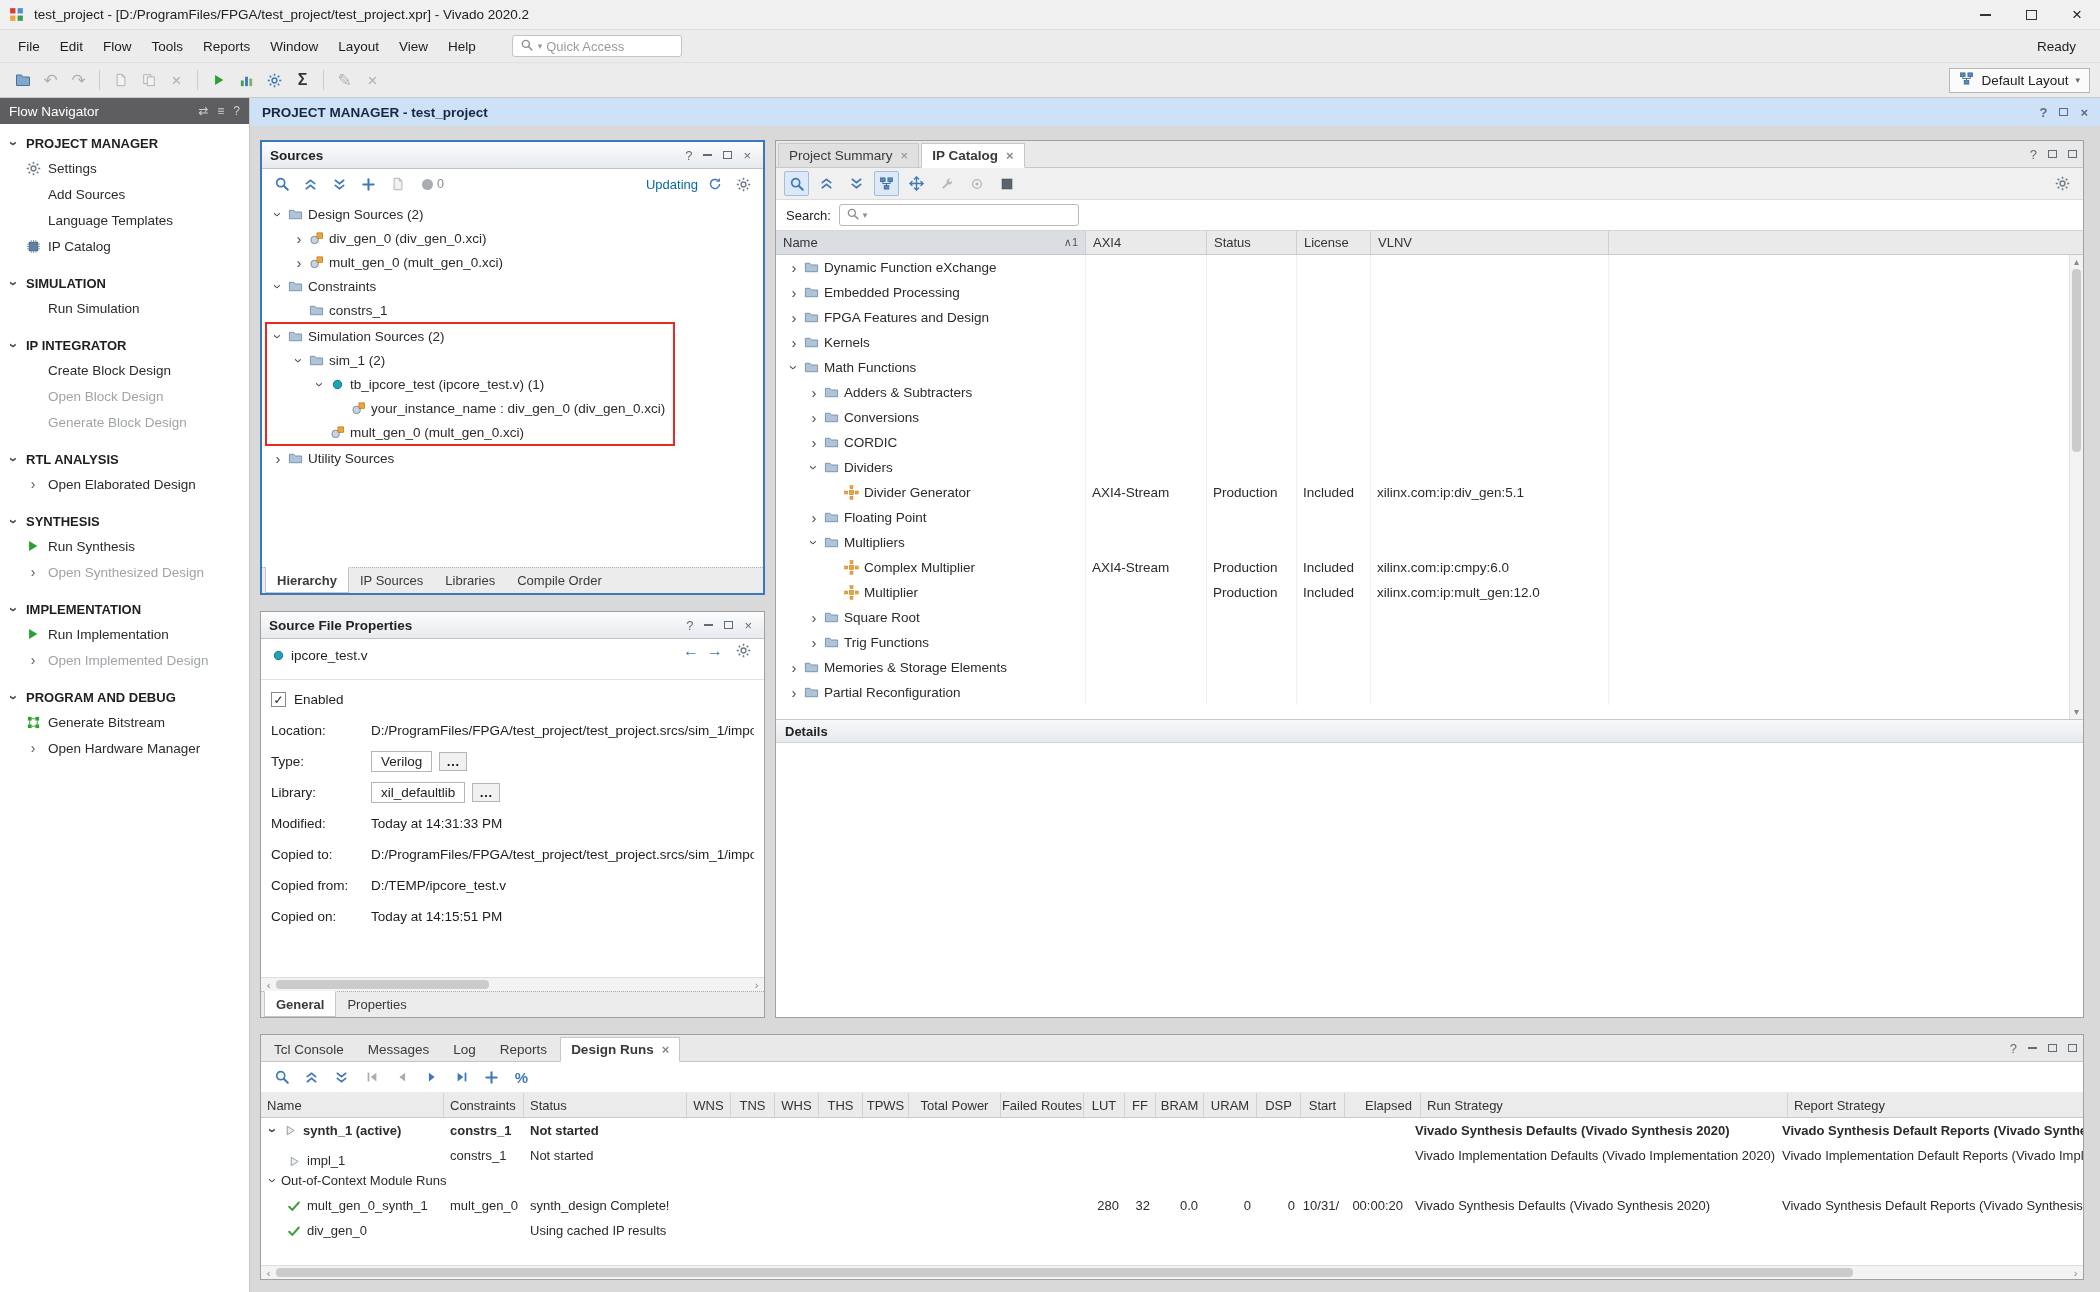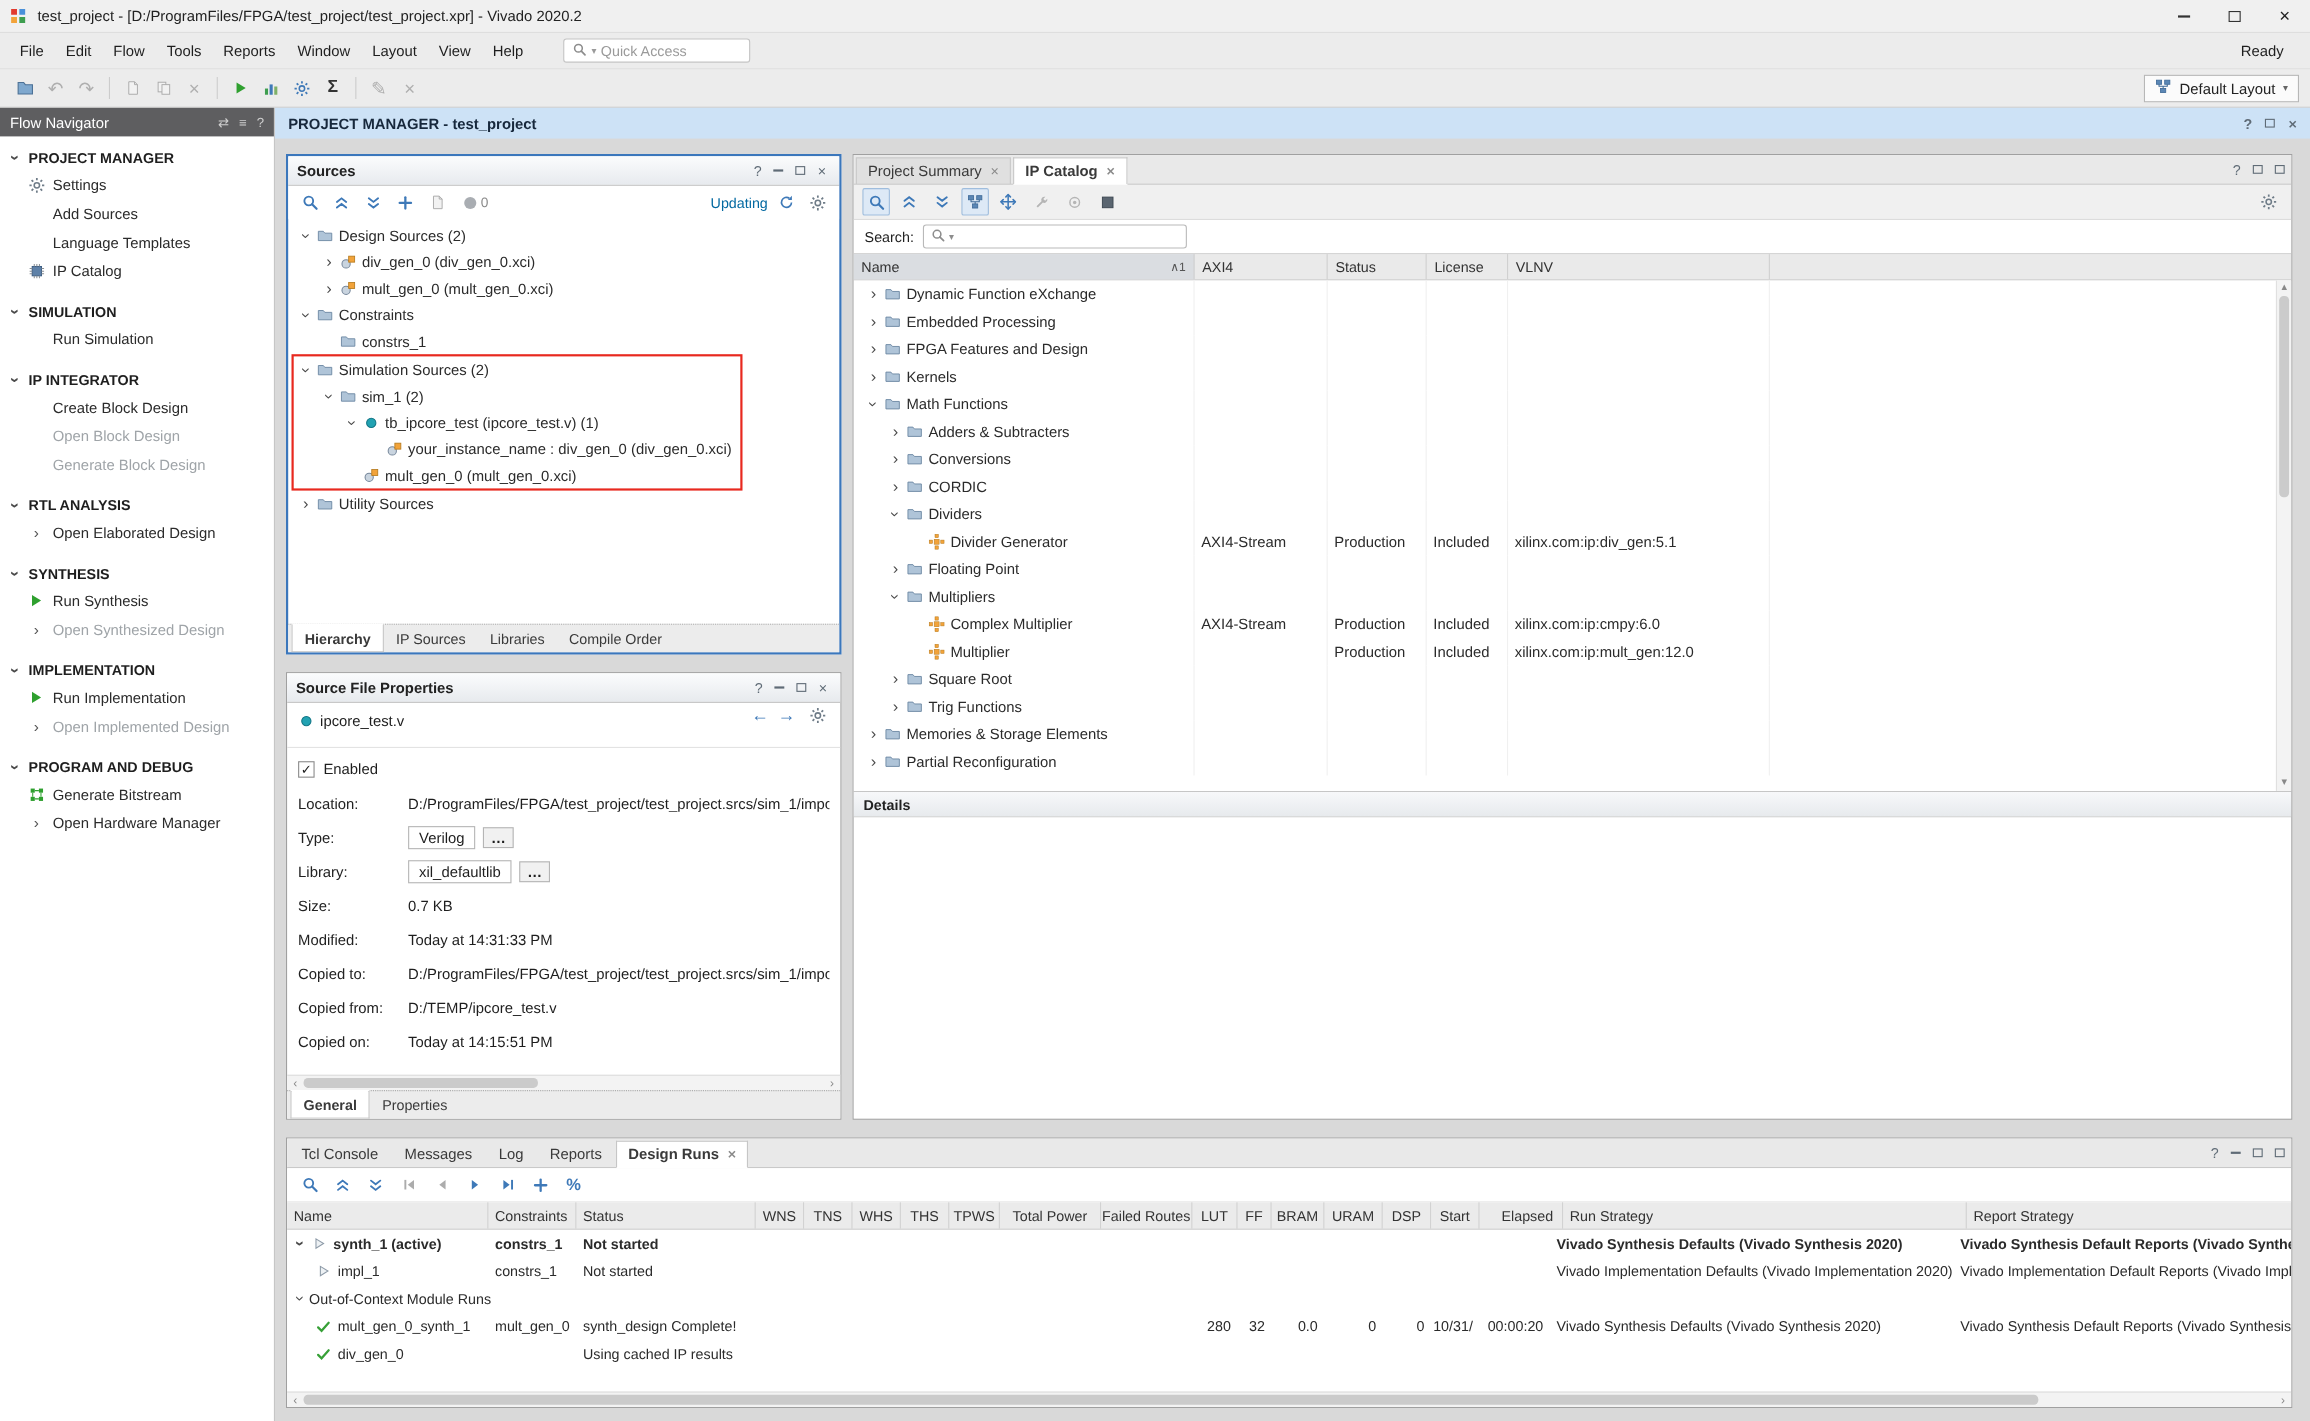--- a/index.html
+++ b/index.html
@@ -719,24 +719,20 @@
                       <span class="prop-label">Type:</span>
                       <span class="val-box">Verilog</span>
                       <span class="more-btn">…</span>
                     </div>
                     <div class="prop-row">
                       <span class="prop-label">Library:</span>
                       <span class="val-box">xil_defaultlib</span>
                       <span class="more-btn">…</span>
                     </div>
                     <div class="prop-row">
-                      <span class="prop-label">Size:</span>
-                      <span class="prop-value">0.7 KB</span>
-                    </div>
-                    <div class="prop-row">
                       <span class="prop-label">Modified:</span>
                       <span class="prop-value">Today at 14:31:33 PM</span>
                     </div>
                     <div class="prop-row">
                       <span class="prop-label">Copied to:</span>
                       <span class="prop-value">D:/ProgramFiles/FPGA/test_project/test_project.srcs/sim_1/imports/TE</span>
                     </div>
                     <div class="prop-row">
                       <span class="prop-label">Copied from:</span>
                       <span class="prop-value">D:/TEMP/ipcore_test.v</span>
@@ -1338,21 +1334,21 @@
                 <div class="rcell num" style="width: 31px;"></div>
                 <div class="rcell num" style="width: 48px;"></div>
                 <div class="rcell num" style="width: 53px;"></div>
                 <div class="rcell num" style="width: 44px;"></div>
                 <div class="rcell num" style="width: 44px;"></div>
                 <div class="rcell num" style="width: 64px;"></div>
                 <div class="rcell" style="width: 367px;">Vivado Synthesis Defaults (Vivado Synthesis 2020)</div>
                 <div class="rcell" style="flex: 1 1 0%;">Vivado Synthesis Default Reports (Vivado Synthesis 2020)</div>
               </div>
               <div class="run-row">
-                <div class="rcell name" style="width: 183px; padding-left: 24px;">
+                <div class="rcell name" style="width: 183px; padding-left: 24px; align-items: flex-end;">
                   <span class="t-icon">
                     <svg viewBox="0 0 16 16" width="13" height="13">
                       <path d="M4 2.8l8.5 5.2L4 13.2z" fill="#EDF1F4" stroke="#8E9BA8" stroke-width="1.2"></path>
                     </svg>
                   </span>
                   <span>impl_1</span>
                 </div>
                 <div class="rcell" style="width: 80px;">constrs_1</div>
                 <div class="rcell" style="width: 163px;">Not started</div>
                 <div class="rcell" style="width: 44px;"></div>

